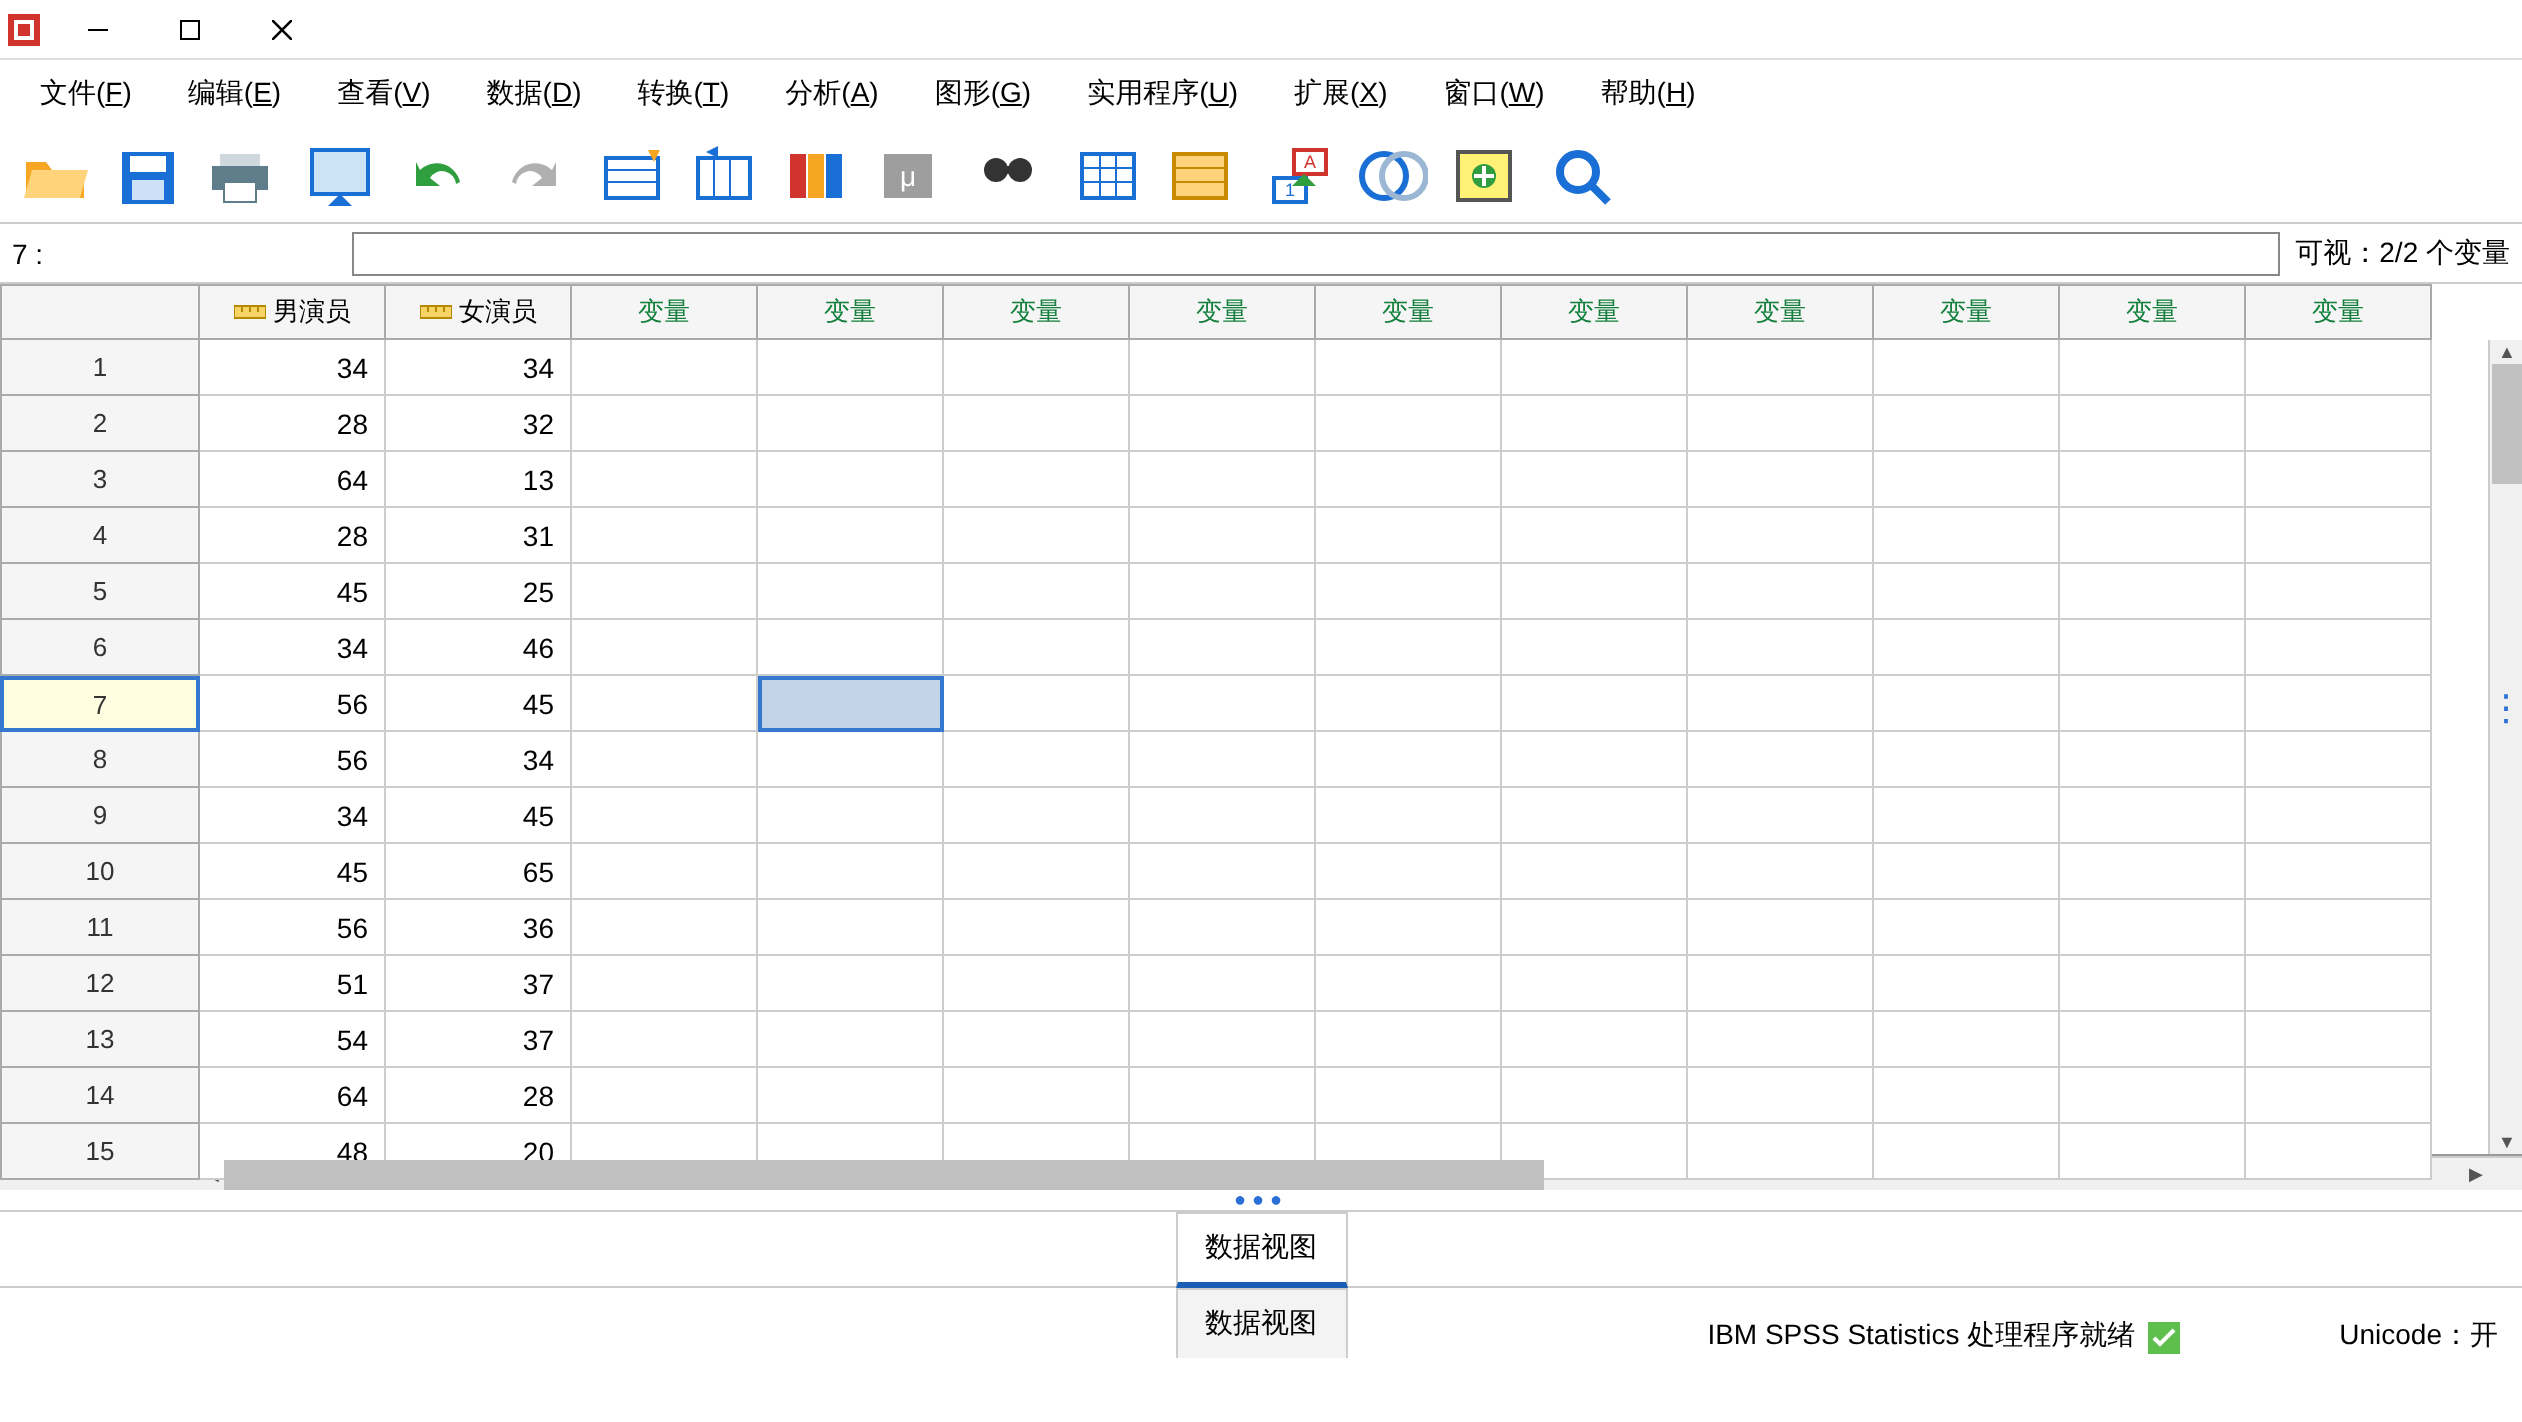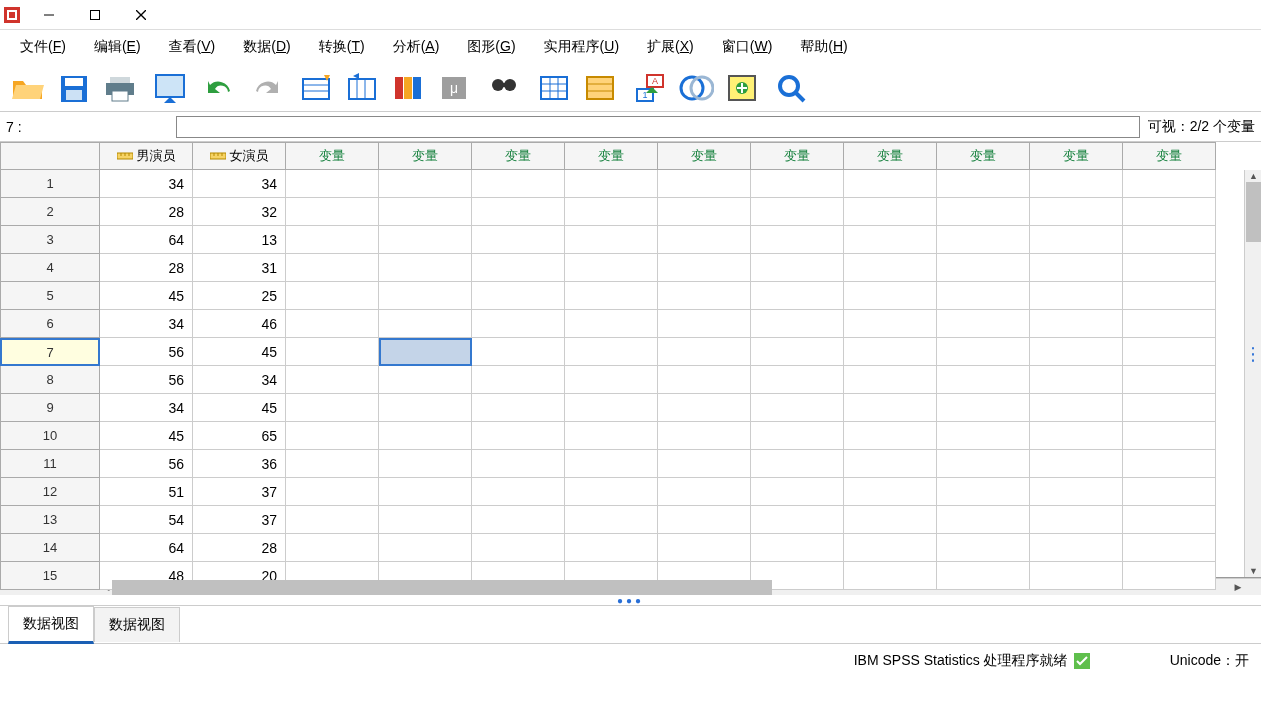--- a/index.html
+++ b/index.html
@@ -32,24 +32,24 @@
 .cell { height: 28px; border-right: 1px solid #ccc; border-bottom: 1px solid #ccc; display: flex; align-items: center; justify-content: flex-end; padding: 0 8px; font-size: 14px; color: #000; background: #fff; cursor: cell; }
 .cell.selected { background: #c4d4e8; border: 2px solid #3478cf; }
 .vscroll { position: absolute; right: 0; top: 28px; bottom: 0; width: 17px; background: #f0f0f0; border-left: 1px solid #ccc; }
 .vscroll .thumb { position: absolute; top: 12px; width: 15px; left: 1px; height: 60px; background: #c0c0c0; }
 .vscroll .arrow { position: absolute; width: 15px; height: 12px; left: 1px; display:flex; align-items:center; justify-content:center; font-size:9px; color:#555;}
 .hscroll-bar { height: 17px; display: flex; align-items: center; padding-left: 100px; padding-right: 17px; background: #f0f0f0; border-top: 1px solid #ccc; }
 .hscroll-bar .arrow { width: 12px; height: 15px; display:flex; align-items:center; justify-content:center; font-size:9px; color:#555;}
 .hscroll-bar .track { flex: 1; height: 15px; position: relative; }
 .hscroll-bar .thumb { position: absolute; left: 0; width: 660px; height: 15px; background: #c0c0c0; }
 .dots-bar { height: 10px; display:flex; align-items:center; justify-content:center; font-size:10px; color:#2a6fd6; letter-spacing:3px; }
-.tabs-bar { height: 38px; display: flex; align-items: center; padding: 0 8px; background: #fff; border-top: 1px solid #ccc; gap:0;}
+.tabs-bar { height: 38px; display: flex; align-items: center; padding: 0 8px; background: #fff; border-top: 1px solid #ccc; gap:0;flex-direction:column;}
 .tabs-bar .tab { padding: 8px 14px; font-size: 14px; cursor: pointer; border: 1px solid #ccc; border-bottom: none; background: #f3f3f3; }
 .tabs-bar .tab.active { background: #fff; border-bottom: 3px solid #1a5fb4; font-weight: 500; }
-.status-bar { height: 34px; display: flex; align-items: center; padding: 0 12px; border-top: 1px solid #ccc; font-size: 14px; }
+.status-bar { height: 34px; display: flex; align-items: flex-end; padding: 0 12px; border-top: 1px solid #ccc; font-size: 14px; }
 .status-bar .spacer { flex: 1; }
 .status-bar .status-icon { width:16px; height:16px; margin-left:6px; }
 .ellipsis-vertical { position:absolute; right:-1px; top:210px; color:#2a6fd6; font-size:18px; line-height:5px;}
 </style>
 </head>
 <body>
 
 <div class="titlebar">
   <svg class="app-icon" viewBox="0 0 16 16">
       <rect width="16" height="16" fill="#d0342c"></rect>

